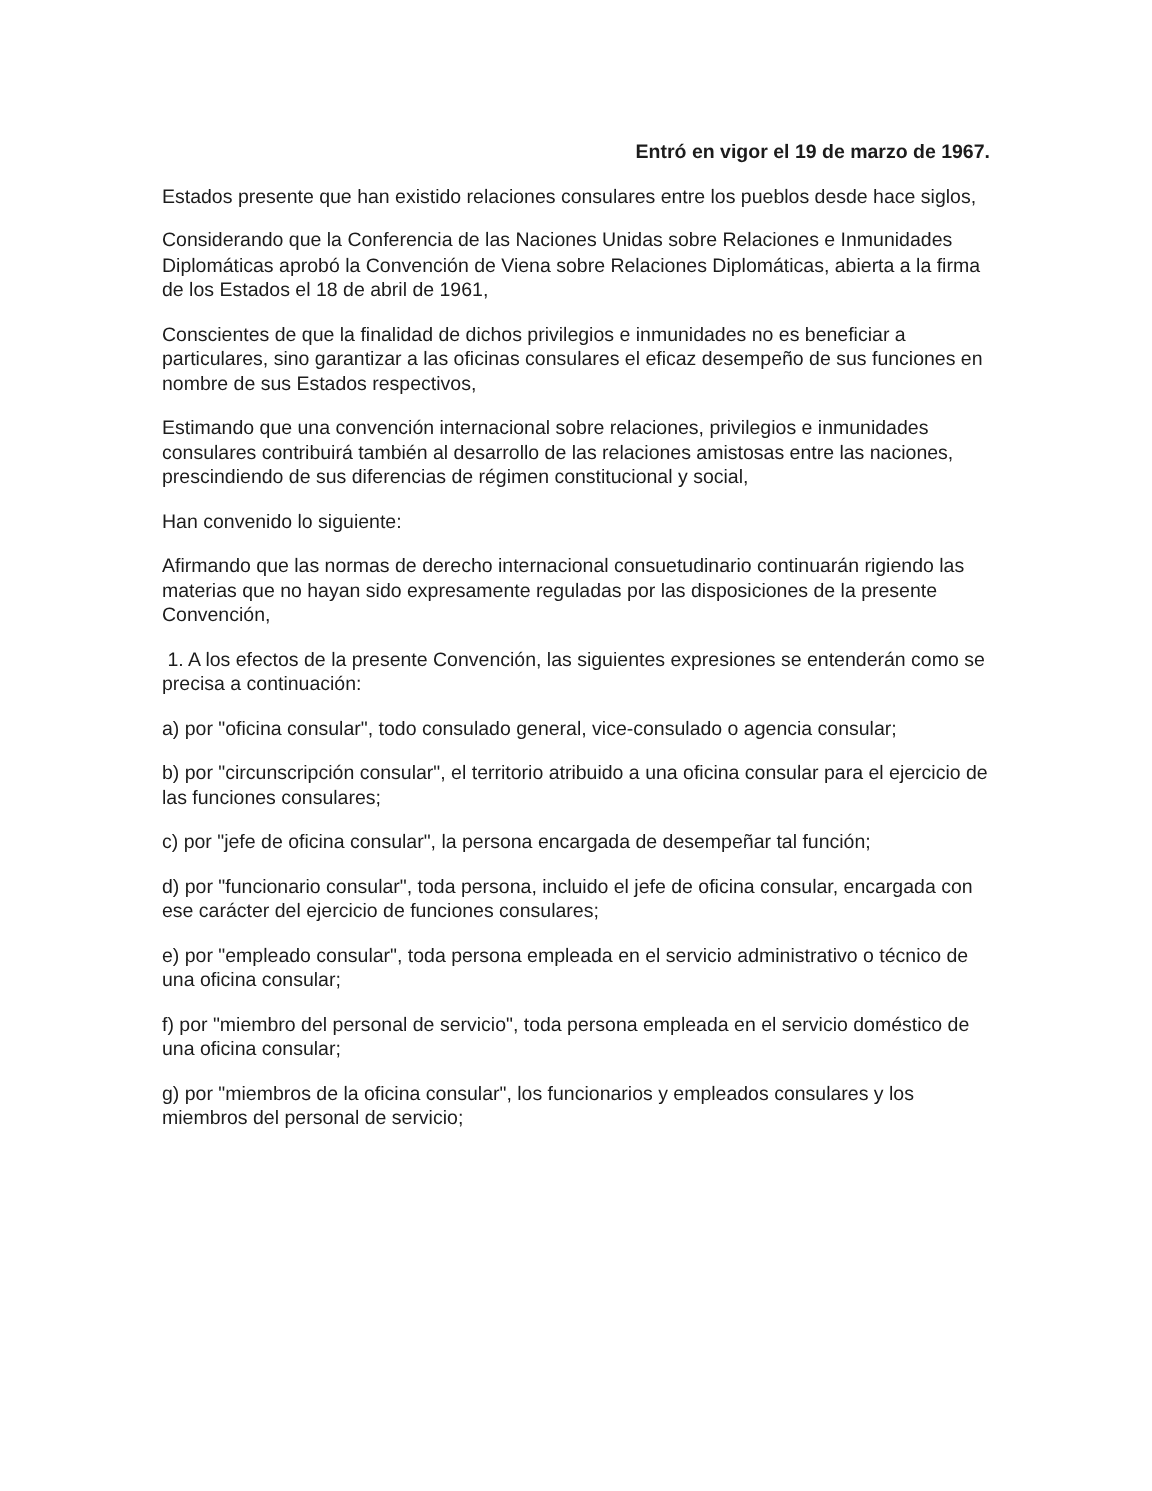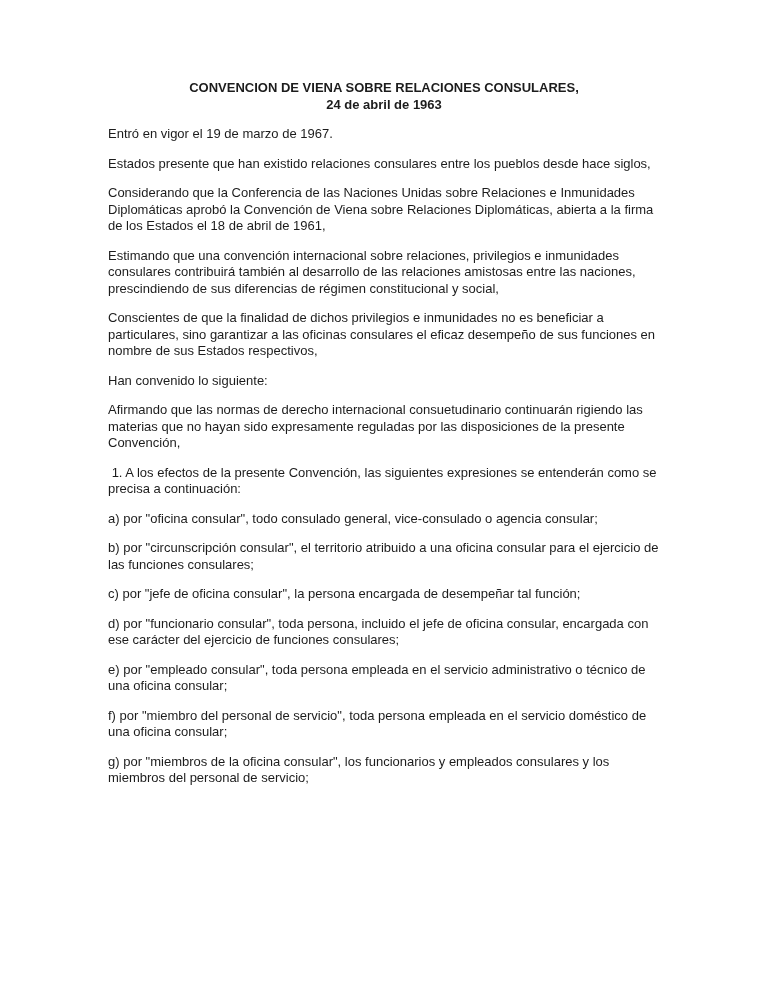--- a/index.html
+++ b/index.html
@@ -23,39 +23,36 @@
       font-weight: bold;
       text-align: center;
       margin: 0 0 13px 0;
       line-height: 16.5px;
     }
     p {
       margin: 13px 0;
       white-space: pre-wrap;
     }
     .center {
-      text-align: left;
+      text-align: right;
+      font-weight: bold;
     }
   </style>
 </head>
 <body>
 
 <div class="page">
 
-  <h1 class="title">
-    <span>CONVENCION DE VIENA SOBRE RELACIONES CONSULARES,</span><br>
-    <span>24 de abril de 1963</span>
-  </h1>
 
   <p class="center">Entró en vigor el 19 de marzo de 1967.</p>
 
   <p>Estados presente que han existido relaciones consulares entre los pueblos desde hace siglos,</p>
   <p>Considerando que la Conferencia de las Naciones Unidas sobre Relaciones e Inmunidades Diplomáticas aprobó la Convención de Viena sobre Relaciones Diplomáticas, abierta a la firma de los Estados el 18 de abril de 1961,</p>
+  <p>Conscientes de que la finalidad de dichos privilegios e inmunidades no es beneficiar a particulares, sino garantizar a las oficinas consulares el eficaz desempeño de sus funciones en nombre de sus Estados respectivos,</p>
   <p>Estimando que una convención internacional sobre relaciones, privilegios e inmunidades consulares contribuirá también al desarrollo de las relaciones amistosas entre las naciones, prescindiendo de sus diferencias de régimen constitucional y social,</p>
-  <p>Conscientes de que la finalidad de dichos privilegios e inmunidades no es beneficiar a particulares, sino garantizar a las oficinas consulares el eficaz desempeño de sus funciones en nombre de sus Estados respectivos,</p>
   <p>Han convenido lo siguiente:</p>
   <p>Afirmando que las normas de derecho internacional consuetudinario continuarán rigiendo las materias que no hayan sido expresamente reguladas por las disposiciones de la presente Convención,</p>
 
 
   <p> 1. A los efectos de la presente Convención, las siguientes expresiones se entenderán como se precisa a continuación:</p>
   <p>a) por "oficina consular", todo consulado general, vice-consulado o agencia consular;</p>
   <p>b) por "circunscripción consular", el territorio atribuido a una oficina consular para el ejercicio de las funciones consulares;</p>
   <p>c) por "jefe de oficina consular", la persona encargada de desempeñar tal función;</p>
   <p>d) por "funcionario consular", toda persona, incluido el jefe de oficina consular, encargada con ese carácter del ejercicio de funciones consulares;</p>
   <p>e) por "empleado consular", toda persona empleada en el servicio administrativo o técnico de una oficina consular;</p>

